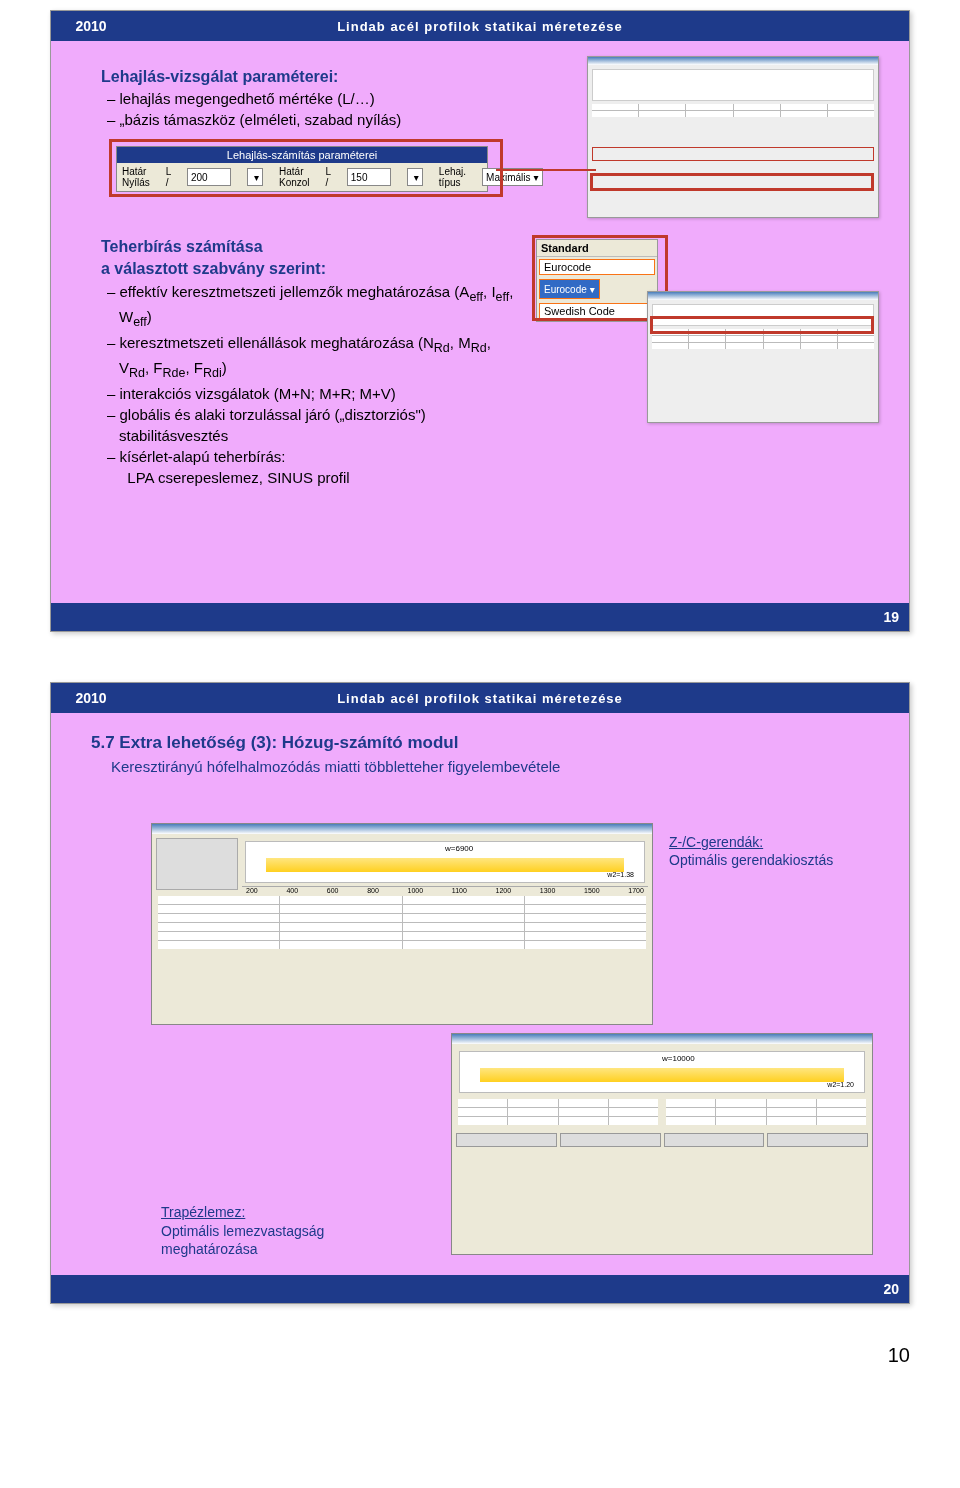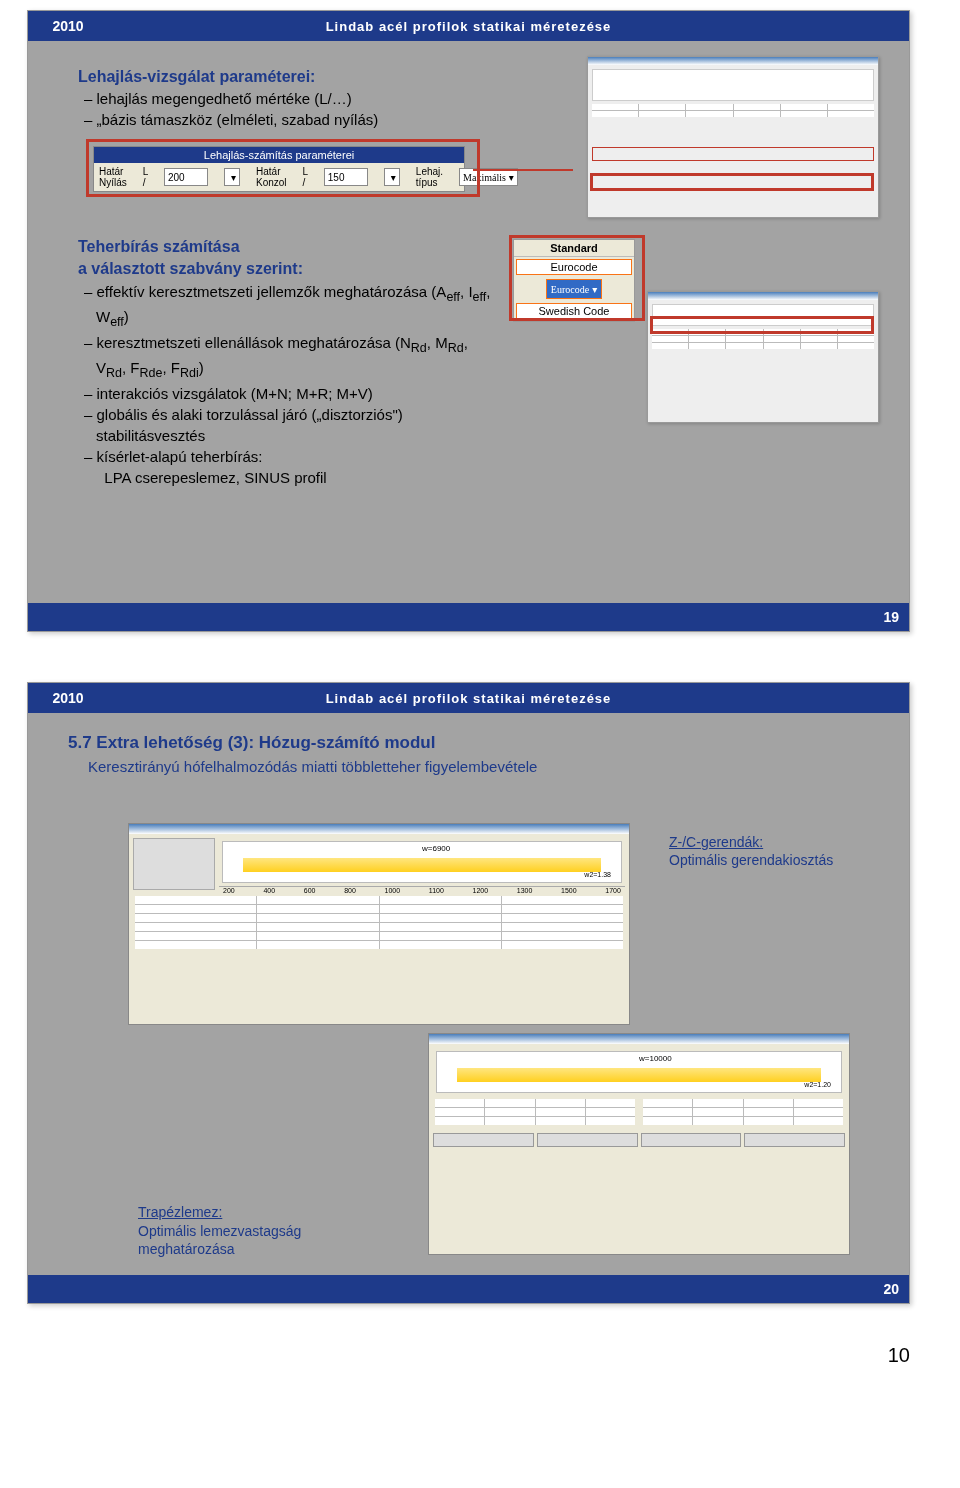--- a/index.html
+++ b/index.html
@@ -10,26 +10,26 @@
     font-size: 12px;
     color: #000;
     width: 960px;
   }
   .page {
     width: 960px;
     padding: 0 0 30px 0;
     box-sizing: border-box;
   }
   .slide {
-    margin: 10px 50px 50px 27px;
+    margin: 10px 50px 50px 50px;
     border: 1px solid #999;
     box-shadow: 2px 2px 5px rgba(0,0,0,0.2);
     position: relative;
     height: 620px;
-    background: #a3a3a3;
+    background: #f0abfc;
   }
   .slide-header {
     background: #1e3a8a;
     color: #fff;
     display: flex;
     align-items: center;
     height: 30px;
     font-size: 13px;
   }
   .slide-header .year {
@@ -111,21 +111,20 @@
     font-size: 10px;
   }
   .sel {
     background: #fff;
     border: 1px solid #888;
     padding: 0 3px;
     height: 16px;
     font-size: 10px;
     display: inline-flex;
     align-items: center;
-    font-family: Liberation Serif, serif;
   }
   .sel::after { content: "▾"; margin-left: 3px; }
 
   .redbox {
     position: absolute;
     border: 3px solid #c0392b;
     background: transparent;
   }
 
   .screenshot {
@@ -208,21 +207,20 @@
     background: #c0392b;
     z-index: 5;
   }
 
   .std-panel {
     position: absolute;
     background: #ece9d8;
     border: 1px solid #999;
     font-size: 11px;
     width: 120px;
-    text-align: center;
   }
   .std-panel .hdr { font-weight: bold; padding: 2px 4px; border-bottom: 1px solid #bbb; }
   .std-panel .opt { padding: 1px 4px; background: #fff; border: 1px solid #f97316; margin: 2px; }
   .std-panel .opt.sel { background: #316ac5; color: #fff; }
 </style>
 </head>
 <body>
 
 <div class="page">
 

